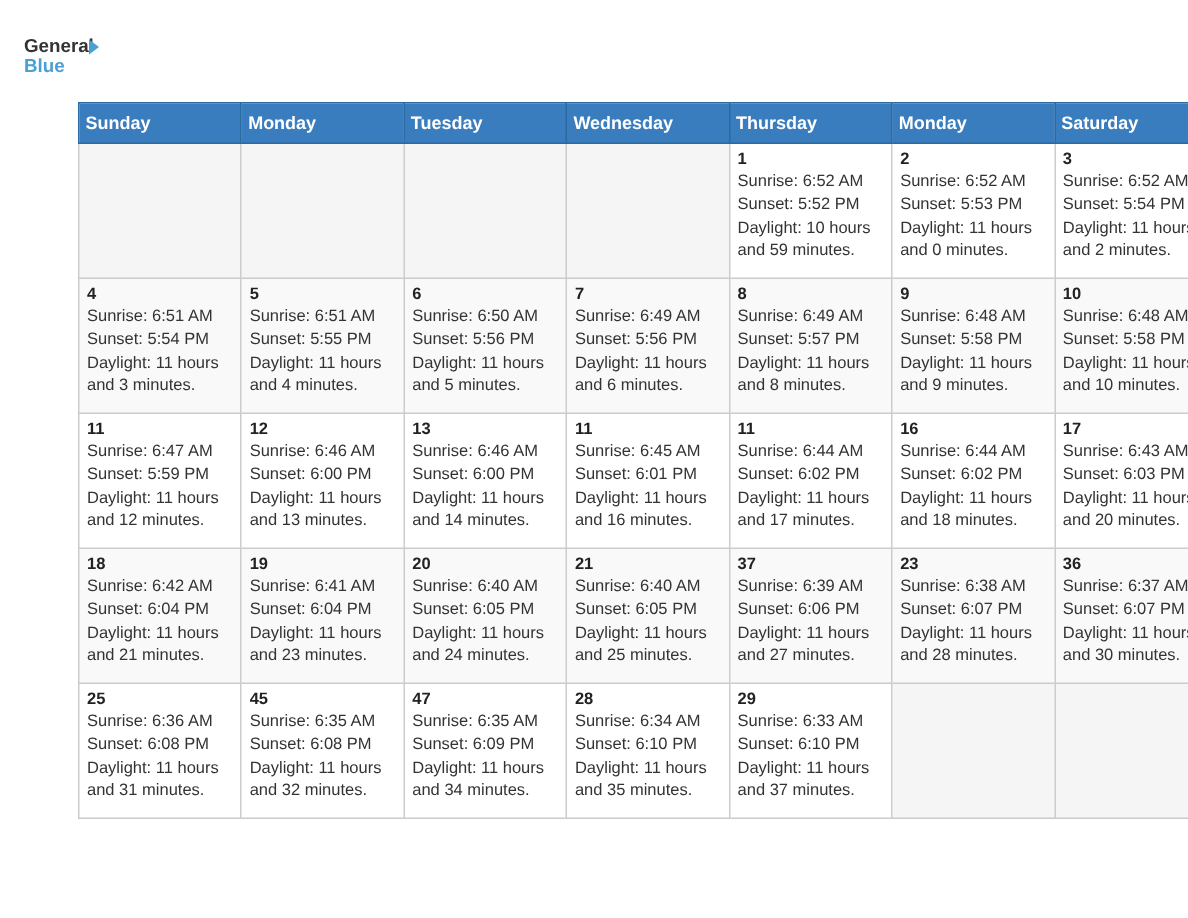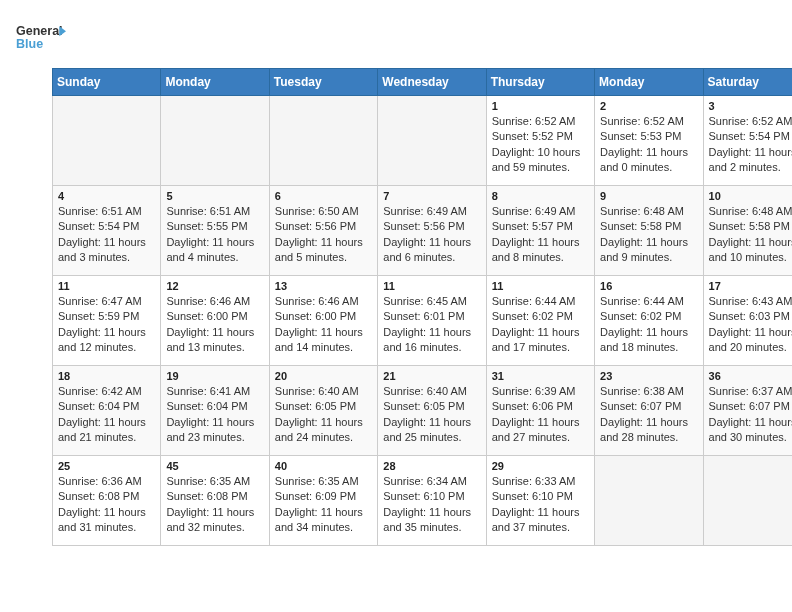--- a/index.html
+++ b/index.html
@@ -194,21 +194,21 @@
         </td>
         <td>
           <span class="day-number">20</span>
           <div class="day-info">Sunrise: 6:40 AM<br>Sunset: 6:05 PM<br>Daylight: 11 hours and 24 minutes.</div>
         </td>
         <td>
           <span class="day-number">21</span>
           <div class="day-info">Sunrise: 6:40 AM<br>Sunset: 6:05 PM<br>Daylight: 11 hours and 25 minutes.</div>
         </td>
         <td>
-          <span class="day-number">31</span>
+          <span class="day-number">37</span>
           <div class="day-info">Sunrise: 6:39 AM<br>Sunset: 6:06 PM<br>Daylight: 11 hours and 27 minutes.</div>
         </td>
         <td>
           <span class="day-number">23</span>
           <div class="day-info">Sunrise: 6:38 AM<br>Sunset: 6:07 PM<br>Daylight: 11 hours and 28 minutes.</div>
         </td>
         <td>
           <span class="day-number">36</span>
           <div class="day-info">Sunrise: 6:37 AM<br>Sunset: 6:07 PM<br>Daylight: 11 hours and 30 minutes.</div>
         </td>
@@ -216,21 +216,21 @@
       <tr>
         <td>
           <span class="day-number">25</span>
           <div class="day-info">Sunrise: 6:36 AM<br>Sunset: 6:08 PM<br>Daylight: 11 hours and 31 minutes.</div>
         </td>
         <td>
           <span class="day-number">45</span>
           <div class="day-info">Sunrise: 6:35 AM<br>Sunset: 6:08 PM<br>Daylight: 11 hours and 32 minutes.</div>
         </td>
         <td>
-          <span class="day-number">40</span>
+          <span class="day-number">47</span>
           <div class="day-info">Sunrise: 6:35 AM<br>Sunset: 6:09 PM<br>Daylight: 11 hours and 34 minutes.</div>
         </td>
         <td>
           <span class="day-number">28</span>
           <div class="day-info">Sunrise: 6:34 AM<br>Sunset: 6:10 PM<br>Daylight: 11 hours and 35 minutes.</div>
         </td>
         <td>
           <span class="day-number">29</span>
           <div class="day-info">Sunrise: 6:33 AM<br>Sunset: 6:10 PM<br>Daylight: 11 hours and 37 minutes.</div>
         </td>

